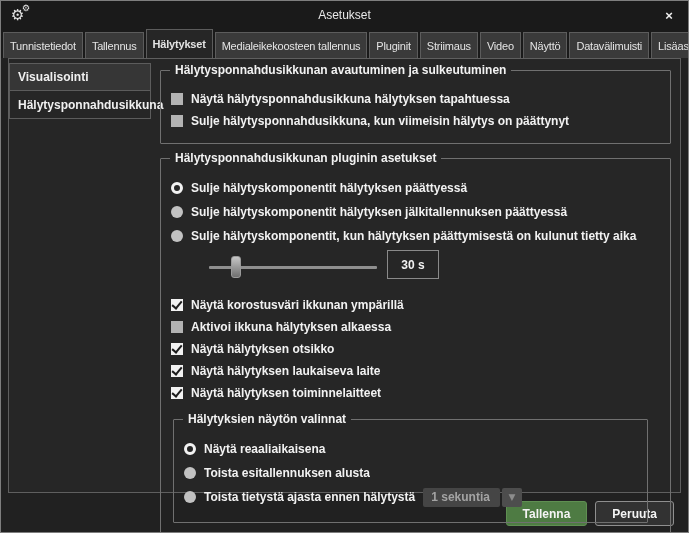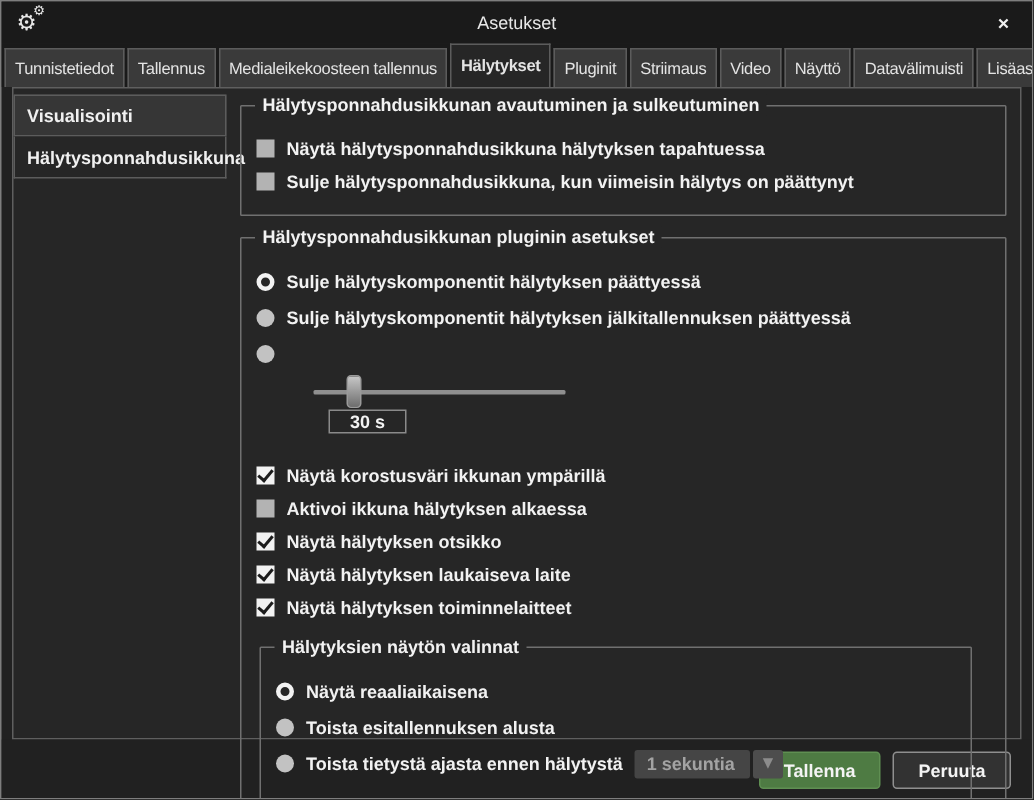--- a/index.html
+++ b/index.html
@@ -85,21 +85,21 @@
 
   .radio {
     position:relative; width:12px; height:12px; flex:none; border-radius:50%;
     background:#c2c2c2;
   }
   .radio.on { background:transparent; border:3px solid #f2f2f2; }
 
   .radio-row { min-height:22px; }
 
   
-  .slider-row { display:flex; align-items:flex-start; margin:2px 0 28px 38px; height:30px;flex-direction:column; }
+  .slider-row { display:flex; align-items:flex-end; margin:2px 0 16px 38px; height:30px; }
   .slider {
     position:relative; width:168px; height:24px; flex:none; cursor:pointer;
   }
   .slider-track {
     position:absolute; left:0; right:0; top:11px; height:3px;
     background:#8f8f8f; border-radius:1px;
   }
   .slider-handle {
     position:absolute; left:22px; top:1px; width:10px; height:22px;
     border-radius:3px; background:linear-gradient(#c6c6c6,#6f6f6f);
@@ -150,22 +150,22 @@
       <span class="gear-big">⚙</span>
       <span class="gear-small">⚙</span>
     </span>
     <span class="win-title">Asetukset</span>
     <span class="close-btn">×</span>
   </div>
 
   <div class="tabbar">
     <div class="tab">Tunnistetiedot</div>
     <div class="tab">Tallennus</div>
+    <div class="tab active">Hälytykset</div>
     <div class="tab">Medialeikekoosteen tallennus</div>
-    <div class="tab active">Hälytykset</div>
     <div class="tab">Pluginit</div>
     <div class="tab">Striimaus</div>
     <div class="tab">Video</div>
     <div class="tab">Näyttö</div>
     <div class="tab">Datavälimuisti</div>
     <div class="tab">Lisäasetukset</div>
   </div>
 
   <div class="panel">
 
@@ -194,20 +194,21 @@
         <div class="row radio-row">
           <span class="radio on"></span>
           <span class="row-lbl">Sulje hälytyskomponentit hälytyksen päättyessä</span>
         </div>
         <div class="row radio-row">
           <span class="radio"></span>
           <span class="row-lbl">Sulje hälytyskomponentit hälytyksen jälkitallennuksen päättyessä</span>
         </div>
         <div class="row radio-row">
           <span class="radio"></span>
+          <span class="row-lbl">Sulje hälytyskomponentit, kun hälytyksen päättymisestä on kulunut tietty aika</span>
         </div>
 
         <div class="slider-row">
           <div class="slider">
             <div class="slider-track"></div>
             <div class="slider-handle"></div>
           </div>
           <div class="slider-value">30 s</div>
         </div>
 

